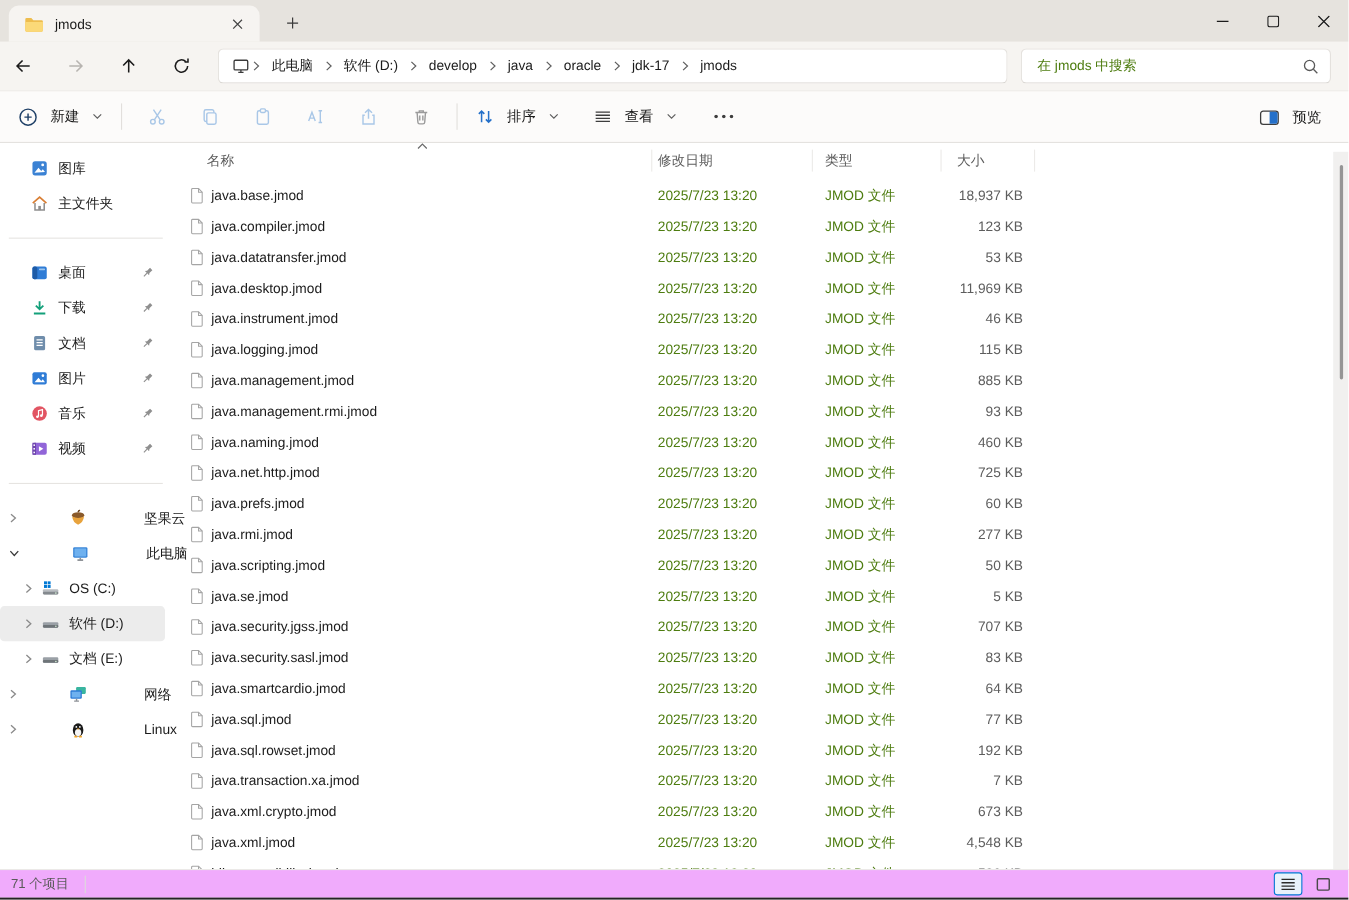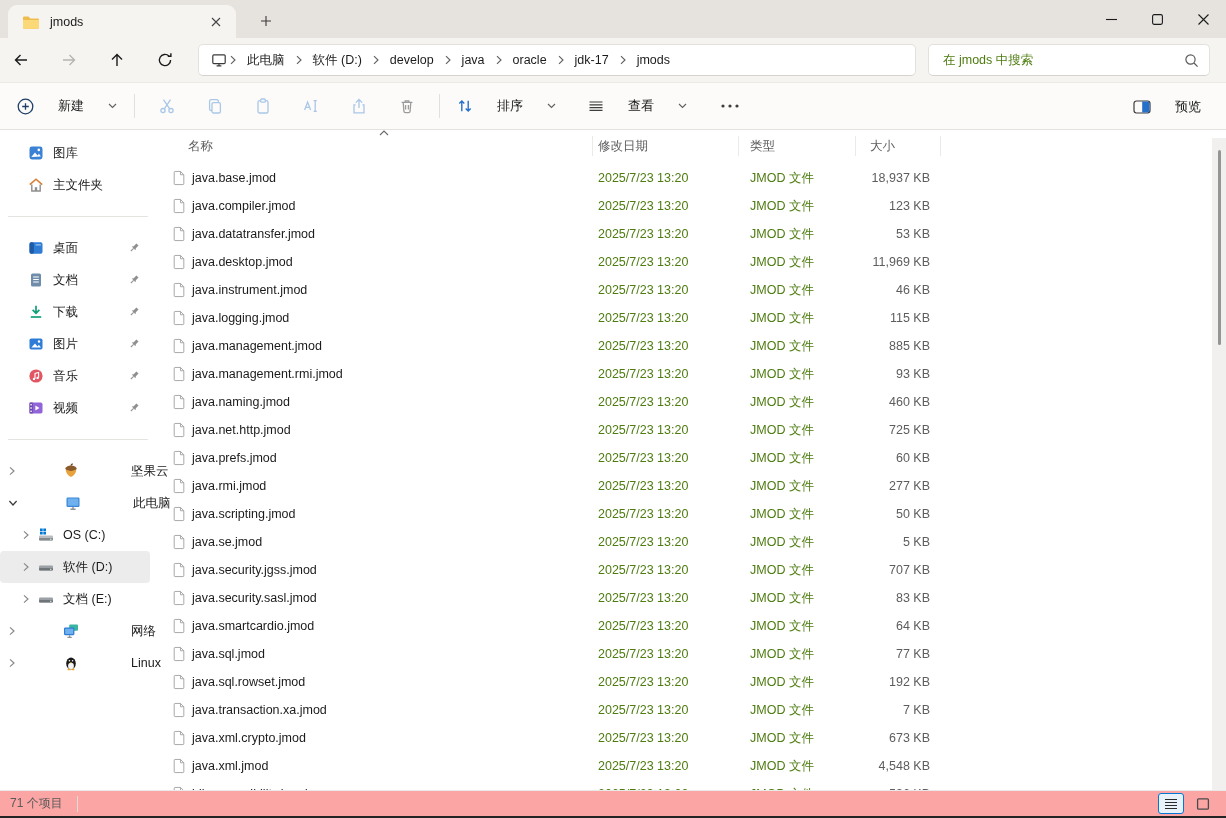--- a/index.html
+++ b/index.html
@@ -29,21 +29,21 @@
   .crumb-chevron { margin:0 2px; }
   .searchbar { position:absolute; left:928px; top:6px; width:282px; height:32px; background:#fff;
                border:1px solid #e4e1dd; border-bottom-color:#d6d3cf; border-radius:5px;
                display:flex; align-items:center; padding:0 10px 0 14px; }
   .search-placeholder { flex:1; font-size:12.5px; color:#4d7c0f; }
 
   
   .toolbar { position:absolute; top:82px; left:0; width:100%; height:48px; background:#fcfbfa;
              border-top:1px solid #edeae6; border-bottom:1px solid #e4e2df;
              display:flex; align-items:center; }
-  .tbtn { display:flex; align-items:center; gap:24px; height:34px; padding:0 9px; border-radius:5px; font-size:13px; }
+  .tbtn { display:flex; align-items:center; gap:12px; height:34px; padding:0 9px; border-radius:5px; font-size:13px; }
   .tbtn-new { margin-left:8px; }
   .ticon { width:32px; height:32px; display:flex; align-items:center; justify-content:center; border-radius:5px; margin:0 8px; }
   .tsep { width:1px; height:24px; background:#e2dfdc; margin:0 8px; }
   .toolbar-right { position:absolute; right:16px; top:0; height:48px; display:flex; align-items:center; }
 
   
   .main { position:absolute; top:130px; left:0; width:100%; height:660px; background:#fff; }
 
   
   .sidebar { position:absolute; left:0; top:0; width:160px; height:100%; padding-top:7px; }
@@ -68,21 +68,21 @@
   .fname { display:flex; align-items:center; padding-left:12px; color:#1b1b1b; overflow:hidden; white-space:nowrap; }
   .fname svg { margin-right:6px; flex:none; }
   .fdate,.ftype { color:#4d7c0f; }
   .fsize { color:#5d5d5d; text-align:right; }
 
   
   .scroll-track { position:absolute; right:0; top:8px; width:14px; height:652px; background:#f1f0ef; }
   .scroll-thumb { position:absolute; right:5px; top:12px; width:3px; height:195px; background:#959595; border-radius:2px; }
 
   
-  .statusbar { position:absolute; top:790px; left:0; width:100%; height:26px; background:#fca5a5;
+  .statusbar { position:absolute; top:790px; left:0; width:100%; height:26px; background:#f0abfc;
                border-top:1px solid #ebe9e7; display:flex; align-items:center; }
   .status-count { font-size:12px; color:#5a5a5a; margin-left:10px; }
   .status-sep { width:1px; height:16px; background:#dddbd9; margin-left:14px; }
   .status-views { position:absolute; right:10px; top:2px; display:flex; gap:6px; }
   .viewbtn { width:26px; height:21px; display:flex; align-items:center; justify-content:center; border-radius:3px; border:1px solid transparent; }
   .viewbtn.active { border-color:#0078d4; background:#e8f2fb; }
   .bottomedge { position:absolute; top:816px; left:0; width:100%; height:2px; background:#242424; }
 </style>
 </head>
 <body>
@@ -338,37 +338,37 @@
       <span class="side-label">桌面</span>
       <svg class="side-pin" width="12" height="12" viewBox="0 0 16 16">
         <g transform="rotate(45 8 8)">
             <path d="M6 1.5 h4 v5 l1.6 2.2 h-7.2 L6 6.5 z" fill="#8f8f8f"></path>
             <path d="M8 8.7 v5.3" stroke="#8f8f8f" stroke-width="1.4"></path>
           </g>
       </svg>
     </div>
     <div class="side-item">
       <svg class="side-icon" width="16" height="16" viewBox="0 0 16 16">
-        <rect x="3" y="1.5" width="10" height="13" rx="1.5" fill="#6f8dab"></rect>
-        <path d="M5.2 5 h5.6 M5.2 7.5 h5.6 M5.2 10 h5.6" stroke="#fff" stroke-width="1"></path>
-      </svg>
-      <span class="side-label">文档</span>
+        <path d="M8 1.8 v7.4 M4.6 5.9 L8 9.2 l3.4 -3.3" stroke="#13a07a" stroke-width="1.7" fill="none"></path>
+        <path d="M2.8 13 h10.4" stroke="#13a07a" stroke-width="1.7" fill="none"></path>
+      </svg>
+      <span class="side-label">下载</span>
       <svg class="side-pin" width="12" height="12" viewBox="0 0 16 16">
         <g transform="rotate(45 8 8)">
             <path d="M6 1.5 h4 v5 l1.6 2.2 h-7.2 L6 6.5 z" fill="#8f8f8f"></path>
             <path d="M8 8.7 v5.3" stroke="#8f8f8f" stroke-width="1.4"></path>
           </g>
       </svg>
     </div>
     <div class="side-item">
       <svg class="side-icon" width="16" height="16" viewBox="0 0 16 16">
-        <path d="M8 1.8 v7.4 M4.6 5.9 L8 9.2 l3.4 -3.3" stroke="#13a07a" stroke-width="1.7" fill="none"></path>
-        <path d="M2.8 13 h10.4" stroke="#13a07a" stroke-width="1.7" fill="none"></path>
-      </svg>
-      <span class="side-label">下载</span>
+        <rect x="3" y="1.5" width="10" height="13" rx="1.5" fill="#6f8dab"></rect>
+        <path d="M5.2 5 h5.6 M5.2 7.5 h5.6 M5.2 10 h5.6" stroke="#fff" stroke-width="1"></path>
+      </svg>
+      <span class="side-label">文档</span>
       <svg class="side-pin" width="12" height="12" viewBox="0 0 16 16">
         <g transform="rotate(45 8 8)">
             <path d="M6 1.5 h4 v5 l1.6 2.2 h-7.2 L6 6.5 z" fill="#8f8f8f"></path>
             <path d="M8 8.7 v5.3" stroke="#8f8f8f" stroke-width="1.4"></path>
           </g>
       </svg>
     </div>
     <div class="side-item">
       <svg class="side-icon" width="16" height="16" viewBox="0 0 16 16">
         <rect x="1.5" y="2.5" width="13" height="11" rx="1.8" fill="#2f7cd6"></rect>

